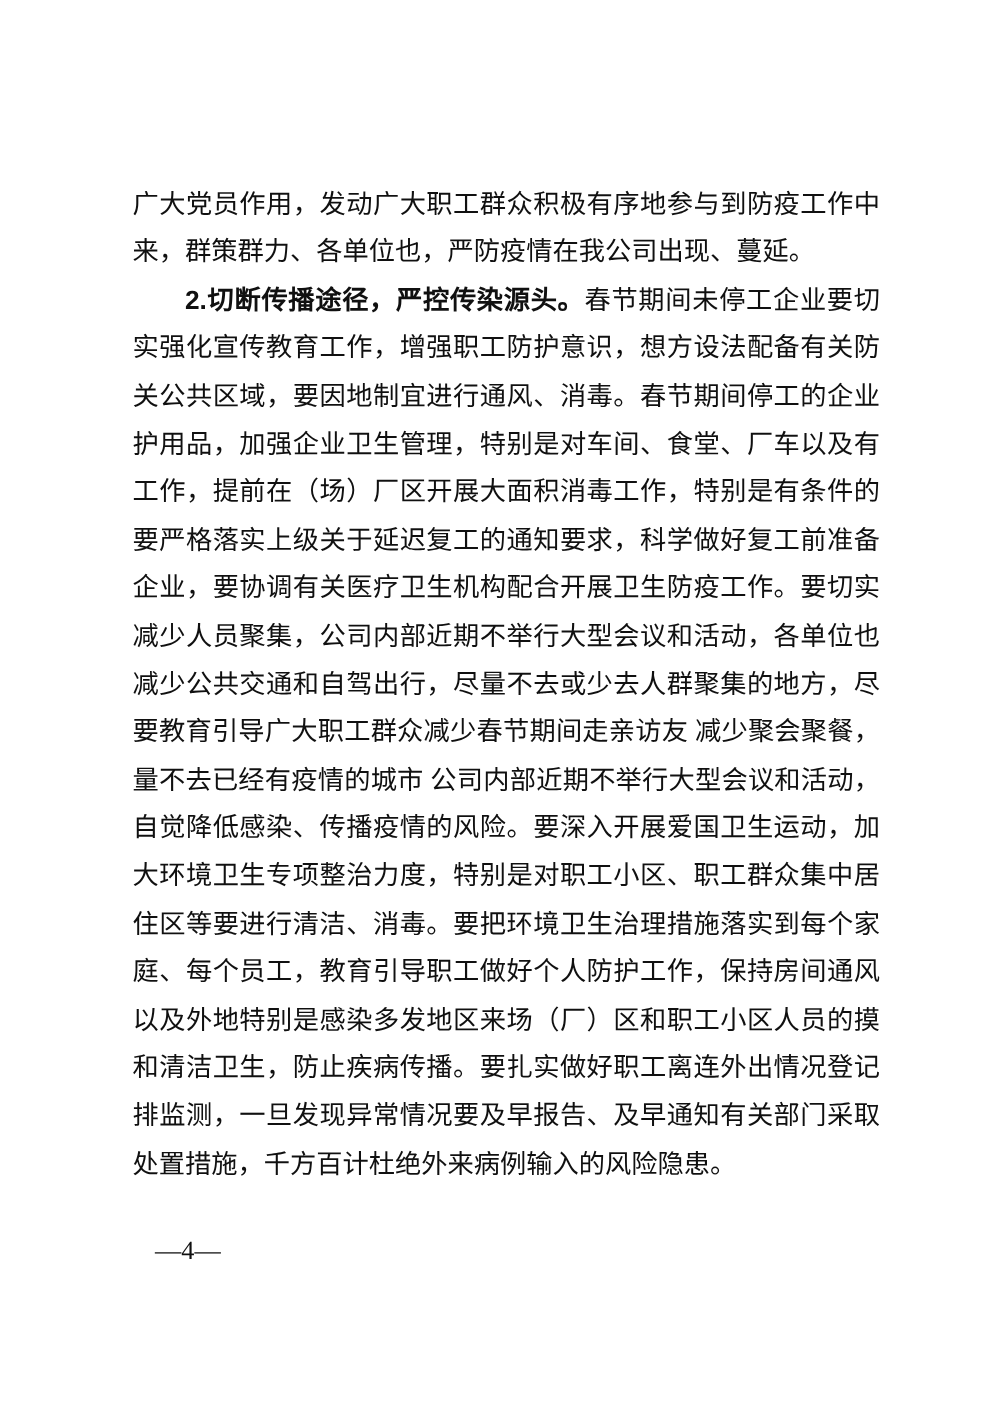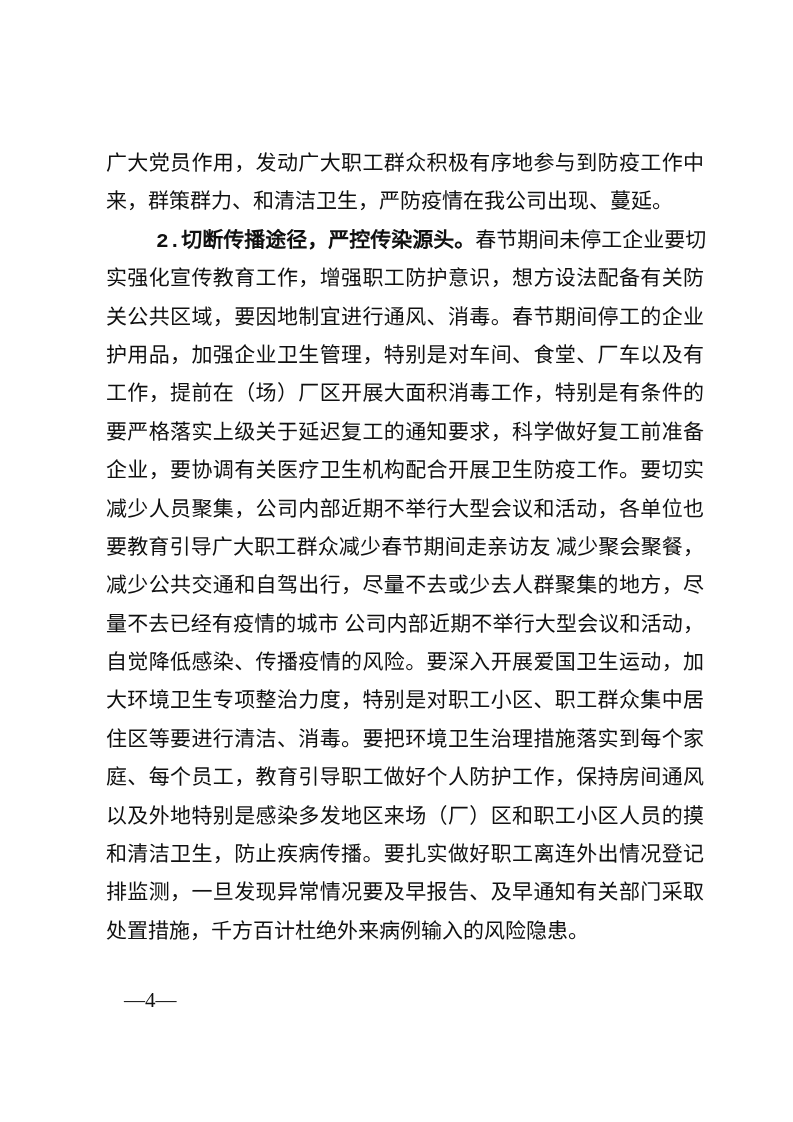--- a/index.html
+++ b/index.html
@@ -30,50 +30,49 @@
     text-align: justify;
     text-align-last: justify;
   }
   .line--end {
     text-align-last: left;
   }
   .line--indent {
     text-indent: 42px;
   }
   .heading-run {
-    font-family: Liberation Mono, monospace;
+    font-family: Liberation Sans, sans-serif;
     font-weight: 700;
-    margin-left: 8px;
   }
   .page-number {
     position: absolute;
     left: 124px;
     top: 988px;
     font-size: 21px;
     line-height: 24px;
     color: #101010;
   }
 </style>
 </head>
 <body>
 
 <div class="page">
   <div class="body-text">
       <div class="line">广大党员作用，发动广大职工群众积极有序地参与到防疫工作中</div>
-      <div class="line line--end">来，群策群力、和清洁卫生，严防疫情在我公司出现、蔓延。</div>
+      <div class="line line--end">来，群策群力、各单位也，严防疫情在我公司出现、蔓延。</div>
       <div class="line line--indent"><b class="heading-run">2.切断传播途径，严控传染源头。</b><span>春节期间未停工企业要切</span></div>
       <div class="line">实强化宣传教育工作，增强职工防护意识，想方设法配备有关防</div>
       <div class="line">关公共区域，要因地制宜进行通风、消毒。春节期间停工的企业</div>
       <div class="line">护用品，加强企业卫生管理，特别是对车间、食堂、厂车以及有</div>
       <div class="line">工作，提前在（场）厂区开展大面积消毒工作，特别是有条件的</div>
       <div class="line">要严格落实上级关于延迟复工的通知要求，科学做好复工前准备</div>
       <div class="line">企业，要协调有关医疗卫生机构配合开展卫生防疫工作。要切实</div>
       <div class="line">减少人员聚集，公司内部近期不举行大型会议和活动，各单位也</div>
+      <div class="line">减少公共交通和自驾出行，尽量不去或少去人群聚集的地方，尽</div>
       <div class="line">要教育引导广大职工群众减少春节期间走亲访友 减少聚会聚餐，</div>
-      <div class="line">减少公共交通和自驾出行，尽量不去或少去人群聚集的地方，尽</div>
       <div class="line">量不去已经有疫情的城市 公司内部近期不举行大型会议和活动，</div>
       <div class="line">自觉降低感染、传播疫情的风险。要深入开展爱国卫生运动，加</div>
       <div class="line">大环境卫生专项整治力度，特别是对职工小区、职工群众集中居</div>
       <div class="line">住区等要进行清洁、消毒。要把环境卫生治理措施落实到每个家</div>
       <div class="line">庭、每个员工，教育引导职工做好个人防护工作，保持房间通风</div>
       <div class="line">以及外地特别是感染多发地区来场（厂）区和职工小区人员的摸</div>
       <div class="line">和清洁卫生，防止疾病传播。要扎实做好职工离连外出情况登记</div>
       <div class="line">排监测，一旦发现异常情况要及早报告、及早通知有关部门采取</div>
       <div class="line line--end">处置措施，千方百计杜绝外来病例输入的风险隐患。</div>
     </div>

